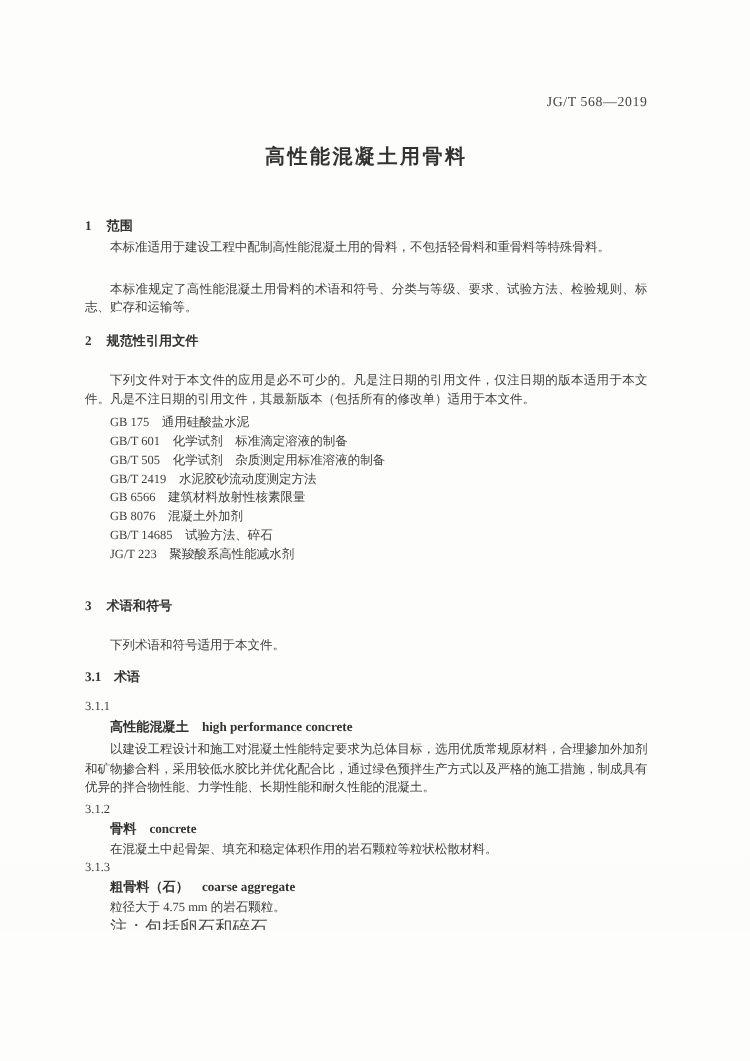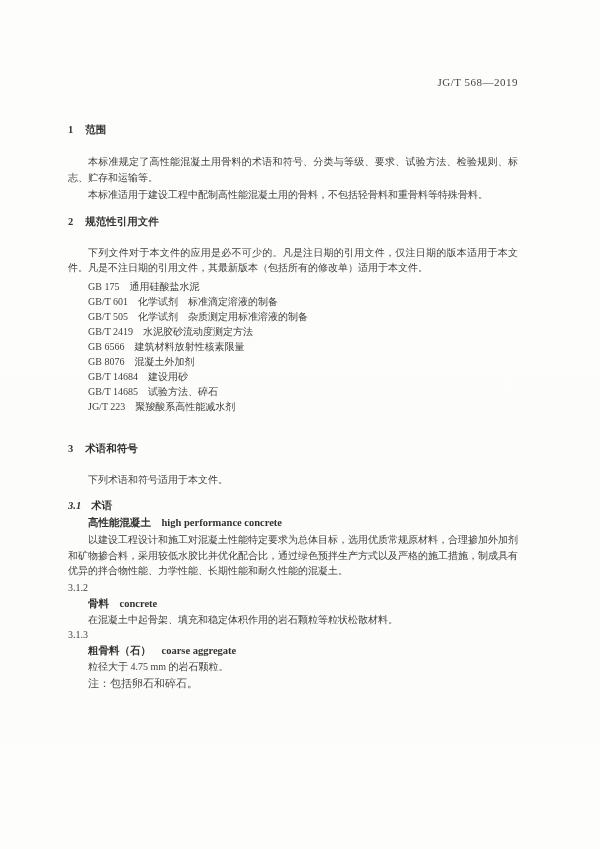--- a/index.html
+++ b/index.html
@@ -27,21 +27,21 @@
     letter-spacing: 2px;
     line-height: 22px;
   }
   .sec-heading {
     font-size: 10.5px;
     font-weight: bold;
     color: #333;
     line-height: 14px;
   }
   .sec-num { display: inline-block; margin-right: 12px; }
-  .sub-num { display: inline-block; margin-right: 10px; font-style: italic; }
+  .sub-num { display: inline-block; margin-right: 10px; }
   .s1-heading { margin-top: 38px; }
   .s2-heading { margin-top: 12px; }
   .s3-heading { margin-top: 28px; }
   .para {
     font-size: 10px;
     line-height: 15.5px;
     text-align: justify;
     color: #3e3e3e;
   }
   .indent { text-indent: 2em; }
@@ -51,70 +51,71 @@
   .mt1 { margin-top: 1px; }
   .ref-list { margin-top: 3px; padding-left: 20px; }
   .ref-row { font-size: 10px; line-height: 15px; white-space: nowrap; color: #3e3e3e; }
   .ref-code { display: inline-block; margin-right: 1em; }
   .sub-heading { margin-top: 12px; font-size: 10.5px; font-weight: bold; color: #333; line-height: 13px; }
   .term-num { font-size: 10px; color: #3e3e3e; line-height: 13px; }
   .term-num.first { margin-top: 10px; }
   .term-heading { margin-top: 3px; padding-left: 20px; font-size: 10.5px; font-weight: bold; color: #333; line-height: 14px; }
   .term-heading.first { margin-top: 4px; }
   .term-en { margin-left: 1em; }
-  .note-line { margin-top: 2px; padding-left: 20px; font-size: 11px; color: #4a4a4a; line-height: 12px; }
+  .note-line { margin-top: 2px; padding-left: 20px; font-size: 14px; color: #4a4a4a; line-height: 12px; }
   .page-num {
     position: absolute;
     top: 775px; right: 80px;
     font-size: 9px;
     color: #bcbcbc;
   }
 </style>
 </head>
 <body>
 
 <div class="page">
 
   <div class="header-row">
     <span class="doc-code">JG/T 568—2019</span>
   </div>
 
+  <div class="title">高性能混凝土用骨料</div>
 
   <div class="sec-heading s1-heading">
     <span class="sec-num">1</span><span>范围</span>
   </div>
+  <p class="para indent mt2">本标准适用于建设工程中配制高性能混凝土用的骨料，不包括轻骨料和重骨料等特殊骨料。</p>
   <p class="para indent mt17">本标准规定了高性能混凝土用骨料的术语和符号、分类与等级、要求、试验方法、检验规则、标志、贮存和运输等。</p>
-  <p class="para indent mt2">本标准适用于建设工程中配制高性能混凝土用的骨料，不包括轻骨料和重骨料等特殊骨料。</p>
 
   <div class="sec-heading s2-heading">
     <span class="sec-num">2</span><span>规范性引用文件</span>
   </div>
   <p class="para indent mt16">下列文件对于本文件的应用是必不可少的。凡是注日期的引用文件，仅注日期的版本适用于本文件。凡是不注日期的引用文件，其最新版本（包括所有的修改单）适用于本文件。</p>
 
   <div class="ref-list">
     <div class="ref-row"><span class="ref-code">GB 175</span><span>通用硅酸盐水泥</span></div>
     <div class="ref-row"><span class="ref-code">GB/T 601</span><span>化学试剂　标准滴定溶液的制备</span></div>
     <div class="ref-row"><span class="ref-code">GB/T 505</span><span>化学试剂　杂质测定用标准溶液的制备</span></div>
     <div class="ref-row"><span class="ref-code">GB/T 2419</span><span>水泥胶砂流动度测定方法</span></div>
     <div class="ref-row"><span class="ref-code">GB 6566</span><span>建筑材料放射性核素限量</span></div>
     <div class="ref-row"><span class="ref-code">GB 8076</span><span>混凝土外加剂</span></div>
-    <div class="ref-row"><span class="ref-code">GB/T 14684</span><span>建设用砂</span></div>
     <div class="ref-row"><span class="ref-code">GB/T 14685</span><span>试验方法、碎石</span></div>
     <div class="ref-row"><span class="ref-code">JG/T 223</span><span>聚羧酸系高性能减水剂</span></div>
   </div>
 
   <div class="sec-heading s3-heading">
     <span class="sec-num">3</span><span>术语和符号</span>
   </div>
   <p class="para indent mt16">下列术语和符号适用于本文件。</p>
 
   <div class="sub-heading">
     <span class="sub-num">3.1</span><span>术语</span>
   </div>
 
+  <div class="term-num first">3.1.1</div>
   <div class="term-heading first">
     <span>高性能混凝土</span><span class="term-en">high performance concrete</span>
   </div>
   <p class="para indent mt2">以建设工程设计和施工对混凝土性能特定要求为总体目标，选用优质常规原材料，合理掺加外加剂和矿物掺合料，采用较低水胶比并优化配合比，通过绿色预拌生产方式以及严格的施工措施，制成具有优异的拌合物性能、力学性能、长期性能和耐久性能的混凝土。</p>
 
   <div class="term-num mt2">3.1.2</div>
   <div class="term-heading">
     <span>骨料</span><span class="term-en">concrete</span>
   </div>
   <p class="para indent mt1">在混凝土中起骨架、填充和稳定体积作用的岩石颗粒等粒状松散材料。</p>

